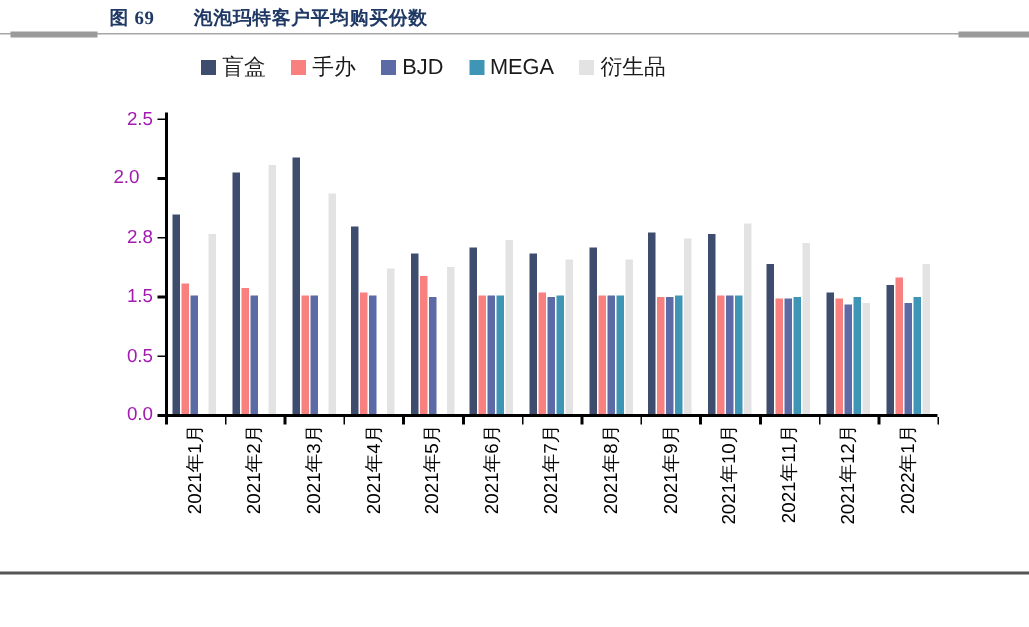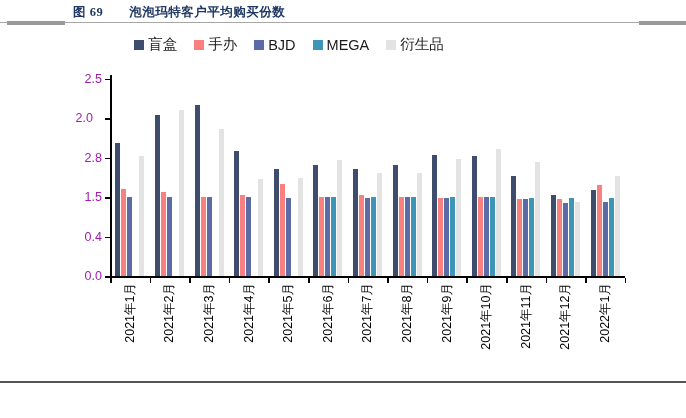--- a/index.html
+++ b/index.html
@@ -95,21 +95,21 @@
         <span class="legend-label">衍生品</span>
       </span>
     </div>
 
   <div class="chart" id="chart">
       <div class="y-axis-line" style="left: 110px; top: 74.5px; height: 203px;"></div>
       <div class="x-axis-line" style="left: 106px; top: 276px; width: 518.8px;"></div>
       <div class="y-tick" style="left: 105px; top: 276px;"></div>
       <div class="y-tick-label" style="left: 72px; top: 270px;">0.0</div>
       <div class="y-tick" style="left: 105px; top: 236.5px;"></div>
-      <div class="y-tick-label" style="left: 72px; top: 230.5px;">0.4</div>
+      <div class="y-tick-label" style="left: 72px; top: 230.5px;">0.5</div>
       <div class="y-tick" style="left: 105px; top: 197px;"></div>
       <div class="y-tick-label" style="left: 72px; top: 191px;">1.5</div>
       <div class="y-tick" style="left: 105px; top: 157.5px;"></div>
       <div class="y-tick-label" style="left: 72px; top: 151.5px;">2.8</div>
       <div class="y-tick" style="left: 105px; top: 118px;"></div>
       <div class="y-tick-label" style="left: 63px; top: 112px;">2.0</div>
       <div class="y-tick" style="left: 105px; top: 78.5px;"></div>
       <div class="y-tick-label" style="left: 72px; top: 72.5px;">2.5</div>
       <div class="x-tick" style="left: 110px; top: 277.5px;"></div>
       <div class="x-tick" style="left: 149.6px; top: 277.5px;"></div>

